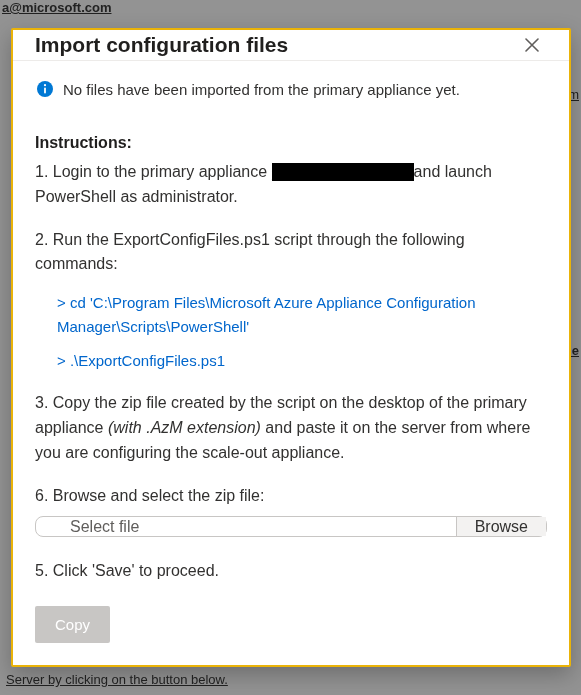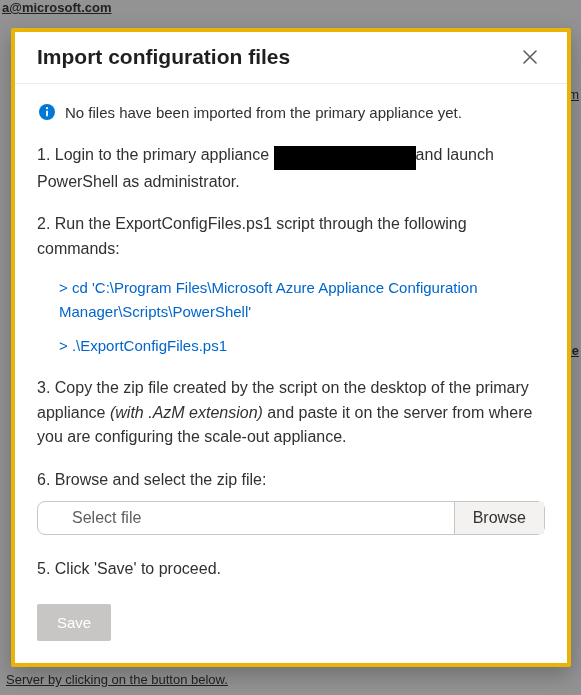--- a/index.html
+++ b/index.html
@@ -29,21 +29,21 @@
     text-decoration: underline;
   }
 
   .dialog {
     position: absolute;
     left: 11px;
     top: 28px;
     width: 560px;
     height: 639px;
     background: #ffffff;
-    border: 4px solid #eab308;
+    border: 2px solid #eab308;
     border-radius: 2px;
     box-shadow: 0 8px 22px rgba(0,0,0,0.25);
     box-sizing: border-box;
     padding: 0 22px 22px 22px;
     display: flex;
     flex-direction: column;
   }
 
   .dialog-header {
     display: flex;
@@ -106,21 +106,21 @@
     line-height: 1.55;
     margin: 4px 0 14px 0;
     color: #323130;
   }
 
   .step .redact {
     display: inline-block;
     background: #000000;
     color: #000000;
     width: 142px;
-    height: 24px;
+    height: 18px;
     vertical-align: -3px;
   }
 
   .italic { font-style: italic; }
 
   .cmd {
     color: #0066cc;
     font-size: 15px;
     line-height: 1.6;
     margin-left: 22px;
@@ -195,20 +195,21 @@
 
   <div class="info-bar">
     <svg class="info-icon" viewBox="0 0 16 16">
       <circle cx="8" cy="8" r="8" fill="#0078d4"></circle>
       <rect x="7.1" y="6.5" width="1.8" height="6" fill="#ffffff" rx="0.9"></rect>
       <circle cx="8" cy="4.2" r="1.1" fill="#ffffff"></circle>
     </svg>
     <span class="info-text">No files have been imported from the primary appliance yet.</span>
   </div>
 
+  <div class="instructions-label">Instructions:</div>
 
   <div class="step">
     <span>1. Login to the primary appliance </span><span class="redact">xxxxxxxxxxxxx</span><span>and launch PowerShell as administrator.</span>
   </div>
 
   <div class="step">2. Run the ExportConfigFiles.ps1 script through the following commands:</div>
 
   <div class="cmd">&gt; cd 'C:\Program Files\Microsoft Azure Appliance Configuration Manager\Scripts\PowerShell'</div>
   <div class="cmd second">&gt; .\ExportConfigFiles.ps1</div>
 
@@ -218,15 +219,15 @@
 
   <div class="step" style="margin-bottom:6px;">6. Browse and select the zip file:</div>
 
   <div class="file-row">
     <input type="text" class="file-input" placeholder="Select file" style="">
     <button class="browse-btn">Browse</button>
   </div>
 
   <div class="step">5. Click 'Save' to proceed.</div>
 
-  <button class="save-btn">Save</button>
+  <button class="save-btn">Copy</button>
 
 </div>
 
 </body></html>

